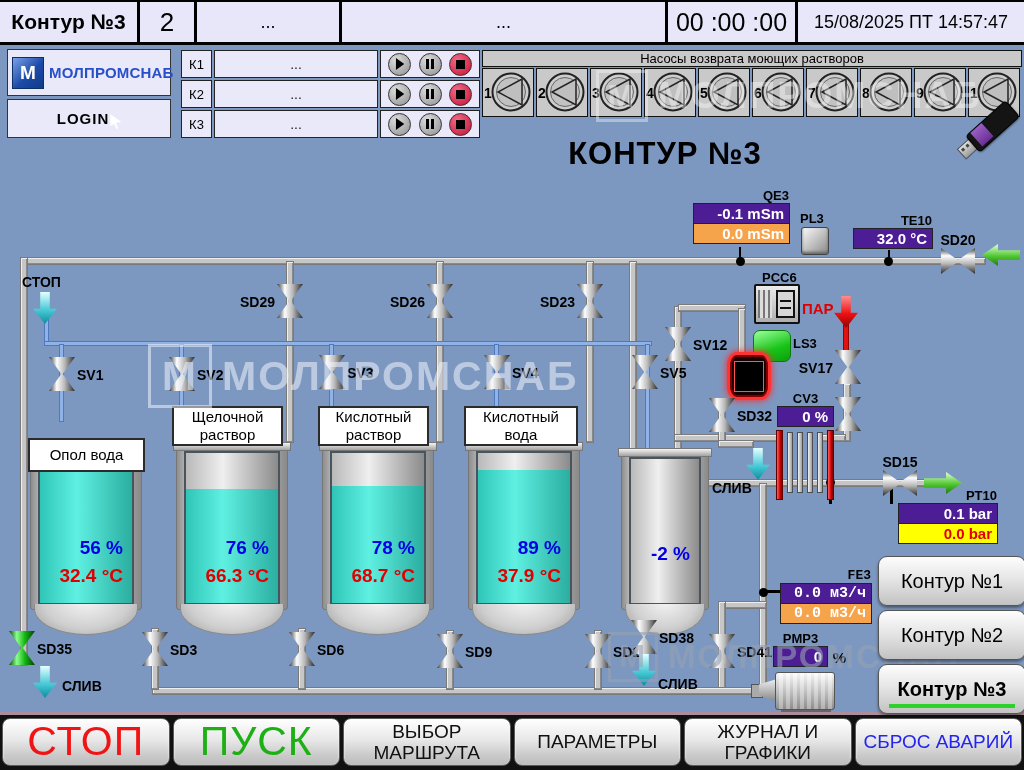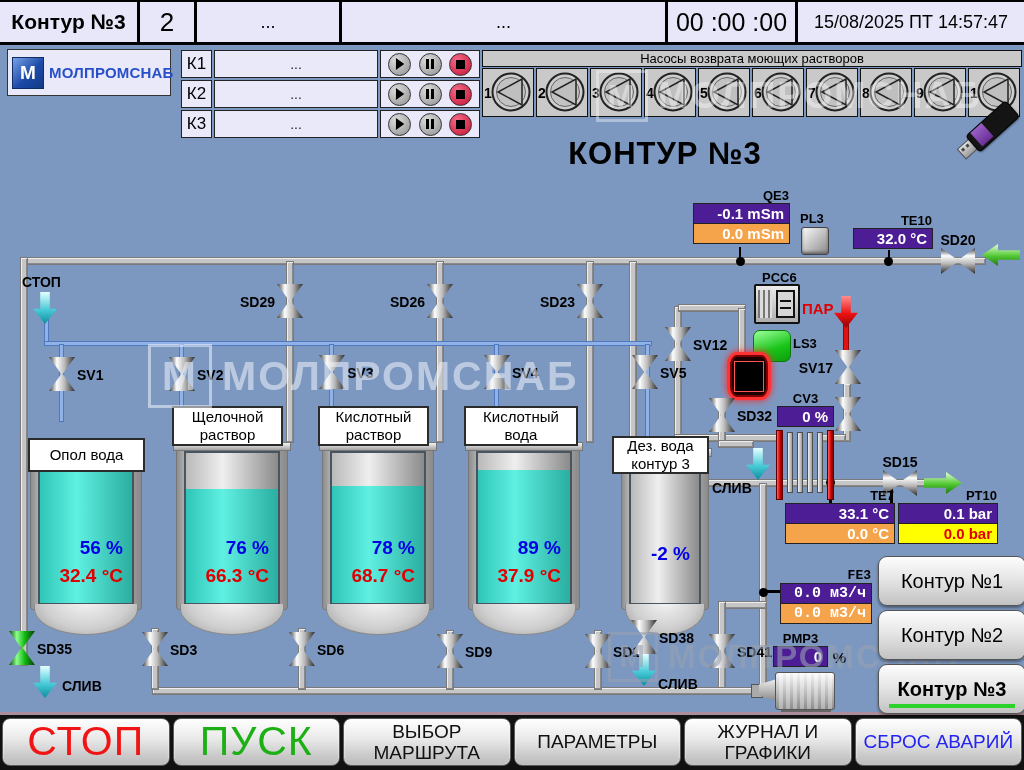--- a/index.html
+++ b/index.html
@@ -18,21 +18,21 @@
           background:linear-gradient(135deg,#7aa2e8,#1c4aa8 55%,#123a86);color:#fff;font-weight:bold;
           font-size:19px;border:1px solid #0e2e66}
   #logo-text{font-weight:bold;font-size:15px;color:#2850c8;letter-spacing:.2px}
   #login-btn{left:7px;top:99px;width:164px;height:39px;display:flex;align-items:center;justify-content:center;
              font-weight:bold;font-size:15px;letter-spacing:1px;cursor:pointer}
   .cursor-icon{display:inline-block;width:11px;height:15px;background:#fff;margin-left:1px;position:relative;top:3px;
                clip-path:polygon(0 0,100% 52%,52% 60%,72% 95%,55% 100%,38% 66%,0 80%);
                filter:drop-shadow(0 0 1px #000)}
   #k-rows{position:absolute;left:0;top:0;z-index:6}
   .krow-label{position:absolute;left:181px;width:31px;height:28px;background:#e9e9f9;border:1px solid #222;
-              box-sizing:border-box;display:flex;align-items:center;justify-content:center;font-size:17px}
+              box-sizing:border-box;display:flex;align-items:center;justify-content:center;font-size:13px}
   .krow-value{position:absolute;left:214px;width:164px;height:28px;background:#e9e9f9;border:1px solid #222;
               box-sizing:border-box;display:flex;align-items:center;justify-content:center;font-size:14px;color:#222}
   .krow-btns{position:absolute;left:380px;width:100px;height:28px;background:#e9e9f9;border:1px solid #222;
              box-sizing:border-box;display:flex;align-items:center;justify-content:space-evenly}
   .cbtn{width:23px;height:23px;border-radius:50%;border:1px solid #333;box-sizing:border-box;
         display:flex;align-items:center;justify-content:center;gap:2px;cursor:pointer}
   .cbtn.play,.cbtn.pause{background:radial-gradient(circle at 35% 30%,#dcdcdc,#8f8f8f)}
   .cbtn.stop{background:radial-gradient(circle at 35% 30%,#f26a86,#c51134)}
   .cbtn .tri{display:block;width:10px;height:12px;background:#000;clip-path:polygon(12% 0,12% 100%,95% 50%)}
   .cbtn .bar{display:block;width:3px;height:10px;background:#000}
@@ -138,20 +138,24 @@
     <div class="tcell" style="width:145px;font-size:18px">...</div>
     <div class="tcell" style="width:326px;font-size:18px">...</div>
     <div class="tcell" style="width:130px;font-size:25px">00 :00 :00</div>
     <div class="tcell" style="width:226px;font-size:18px">15/08/2025 ПТ 14:57:47</div>
   </div>
 
   <div id="logo-panel" class="panel">
     <span class="logo-m">М</span>
     <span id="logo-text">МОЛПРОМСНАБ</span>
   </div>
+  <div id="login-btn" class="panel">
+    <span>LOGIN</span>
+    <span class="cursor-icon"></span>
+  </div>
 
   <div id="k-rows">
       <div class="krow-label" style="left: 181px; top: 50px;">К1</div>
       <div class="krow-value" style="left: 214px; top: 50px;">...</div>
       <div class="krow-btns" style="left: 380px; top: 50px;">
         <div class="cbtn play">
           <i class="tri"></i>
         </div>
         <div class="cbtn pause">
           <i class="bar"></i>
@@ -472,25 +476,20 @@
         <div class="srow org">0.0 mSm</div>
       </div>
       <div class="sensor" style="left: 853px; top: 228px; width: 80px;">
         <div class="slabel">TE10</div>
         <div class="srow blk">32.0 °C</div>
       </div>
       <div class="sensor" style="left: 777px; top: 406px; width: 57px;">
         <div class="slabel cen">CV3</div>
         <div class="srow blk">0 %</div>
       </div>
-      <div class="sensor" style="left: 785px; top: 503px; width: 110px;">
-        <div class="slabel">TE7</div>
-        <div class="srow blk">33.1 °C</div>
-        <div class="srow org">0.0 °C</div>
-      </div>
       <div class="sensor" style="left: 898px; top: 503px; width: 100px;">
         <div class="slabel">PT10</div>
         <div class="srow blk">0.1 bar</div>
         <div class="srow yel">0.0 bar</div>
       </div>
       <div class="sensor" style="left: 780px; top: 583px; width: 92px; font-family: Liberation Mono, monospace;">
         <div class="slabel">FE3</div>
         <div class="srow blk">0.0 м3/ч</div>
         <div class="srow org">0.0 м3/ч</div>
       </div>
@@ -532,21 +531,20 @@
       <div class="tank-label" style="left: 464px; top: 406px; width: 114px; height: 40px;">Кислотный вода</div>
       <div class="tank" style="left: 468px; top: 446px; width: 112px; height: 164px;">
         <div class="tank-rim"></div>
         <div class="tank-inner">
           <div class="tfill" style="height: 89%;"></div>
           <div class="tpct">89 %</div>
           <div class="ttmp">37.9 °C</div>
         </div>
         <div class="tank-cap"></div>
       </div>
-      <div class="tank-label" style="left: 612px; top: 436px; width: 97px; height: 38px;">Дез. вода контур 3</div>
       <div class="tank" style="left: 621px; top: 452px; width: 88px; height: 158px;">
         <div class="tank-rim"></div>
         <div class="tank-inner">
           <div class="tfill" style="height: 0%;"></div>
           <div class="tpct">-2 %</div>
         </div>
         <div class="tank-cap"></div>
       </div>
       <div class="arrow ar-down ar-cyan" style="left: 33px; top: 292px;"></div>
       <div class="flabel" style="left: 22px; top: 274px;">СТОП</div>

